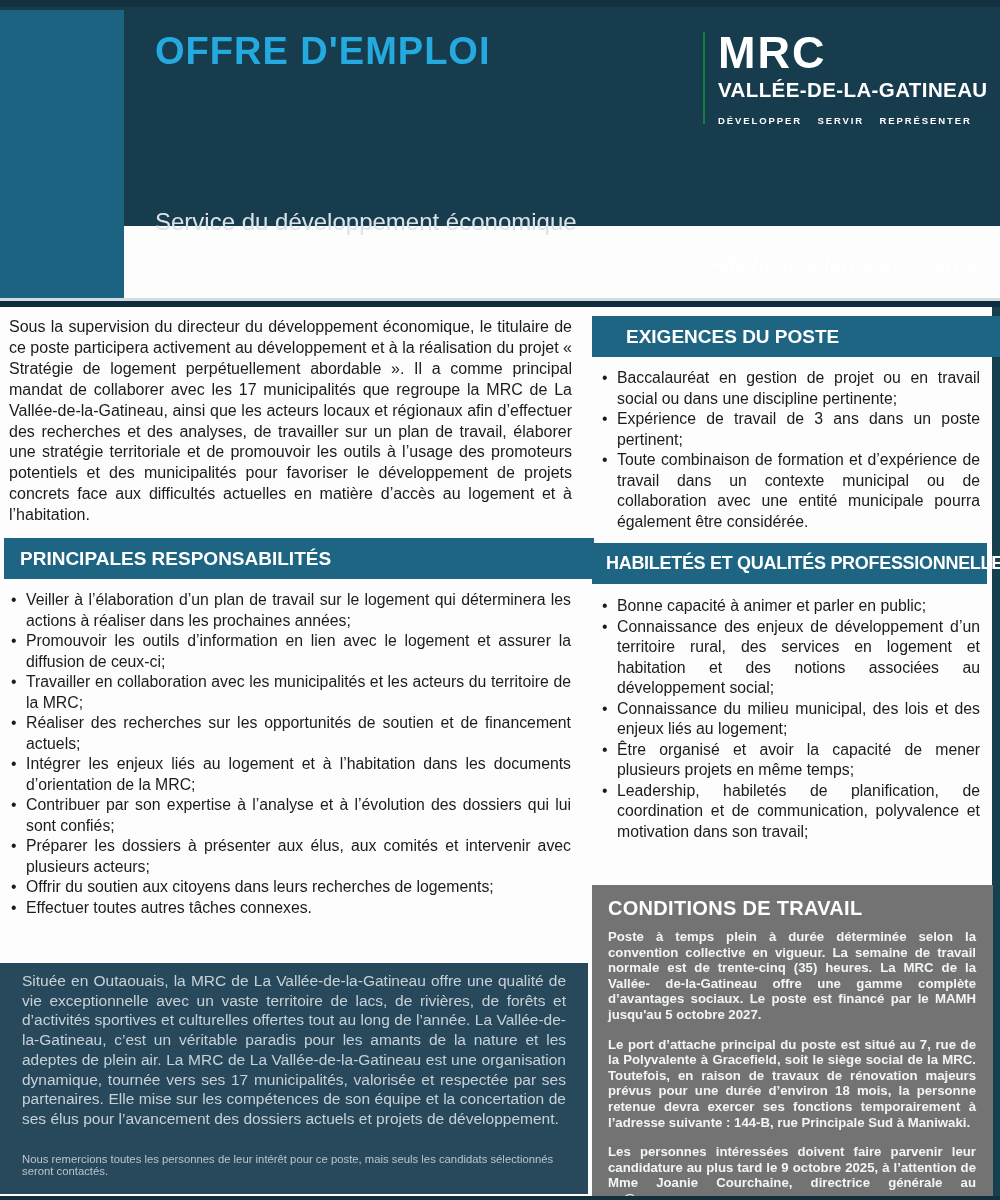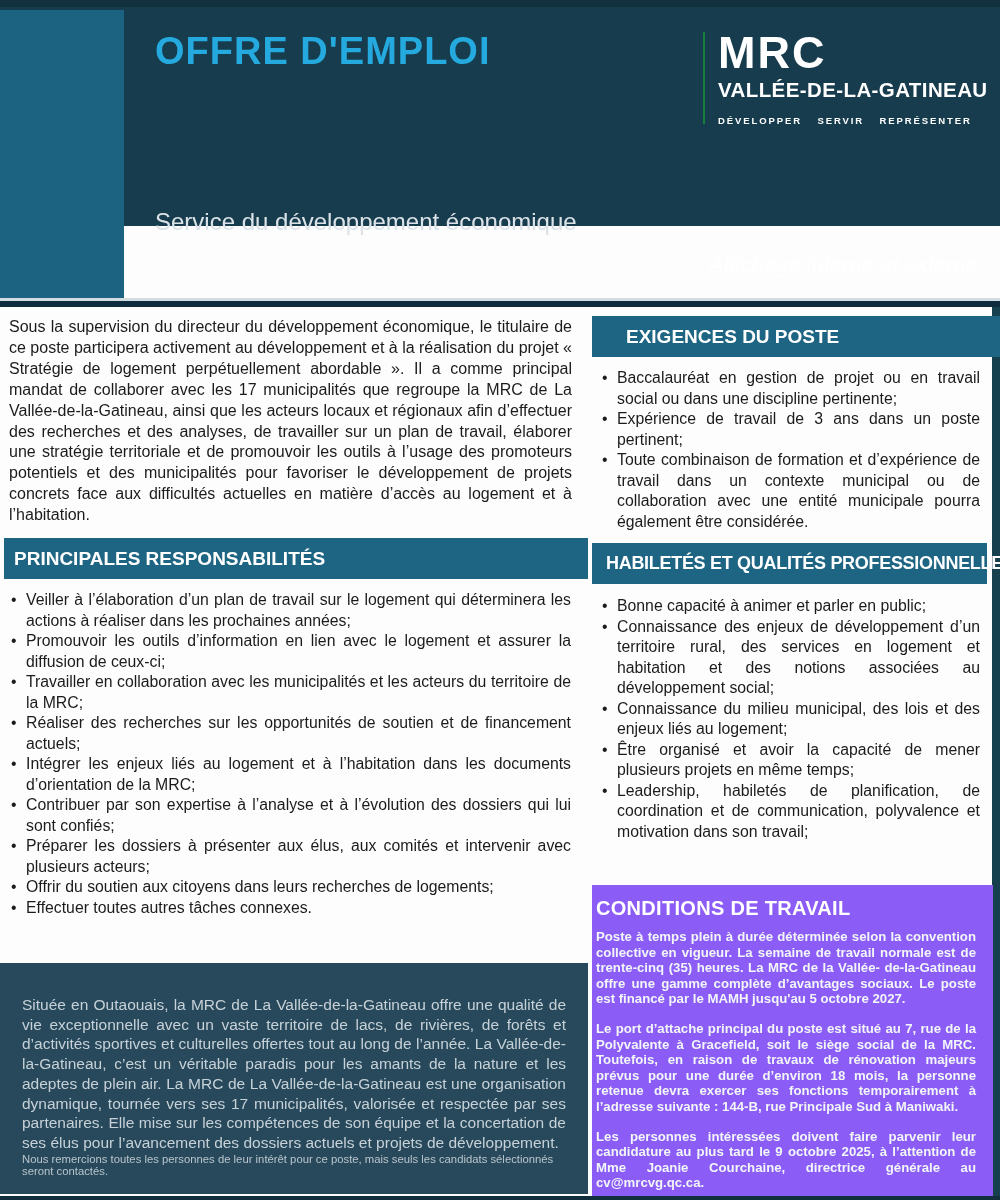--- a/index.html
+++ b/index.html
@@ -36,46 +36,46 @@
 
   
   .intro{
     position:absolute;left:9px;top:317px;width:563px;
     font-size:16px;line-height:20.9px;text-align:justify;color:#1b1b1b;
   }
   .section-bar{
     position:absolute;height:41px;background:#1d6583;color:#ffffff;
     font-weight:700;line-height:41px;white-space:nowrap;
   }
-  .bar-resp{left:4px;top:538px;width:574px;padding-left:10px;font-size:19px;}
+  .bar-resp{left:4px;top:538px;width:574px;padding-left:16px;font-size:19px;}
   .bar-exig{left:592px;top:316px;width:375px;padding-left:34px;font-size:19px;}
   .bar-hab{left:592px;top:543px;width:381px;padding-left:14px;font-size:18px;letter-spacing:-0.3px;}
 
   ul.blist{margin:0;padding:0;list-style:none;}
   ul.blist li{
     position:relative;padding-left:17px;text-align:justify;
     font-size:15.8px;line-height:20.5px;color:#1b1b1b;
   }
   ul.blist li::before{content:"\2022";position:absolute;left:2px;}
   .list-resp{position:absolute;left:9px;top:590px;width:562px;}
   .list-exig{position:absolute;left:600px;top:368px;width:380px;}
   .list-hab{position:absolute;left:600px;top:596px;width:380px;}
   .list-hab li{line-height:20.2px;}
 
   
   .about-box{
     position:absolute;left:0;top:963px;width:588px;height:231px;
-    background:#27495b;box-sizing:border-box;padding:32px 22px 0 22px;
+    background:#27495b;box-sizing:border-box;padding:8px 22px 0 22px;
   }
   .about-text{font-size:15.5px;line-height:19.7px;text-align:justify;color:#c7d1d8;}
   .footer-note{position:absolute;left:22px;bottom:17px;width:545px;font-size:11.3px;color:#b9c5cc;}
 
   .conditions-box{
     position:absolute;left:592px;top:885px;width:401px;height:315px;
-    background:#8b5cf6;box-sizing:border-box;padding:12px 17px 0 4px;
+    background:#737373;box-sizing:border-box;padding:12px 17px 0 16px;
   }
   .conditions-title{font-size:20px;font-weight:700;color:#ffffff;letter-spacing:0.3px;margin:0 0 9px 0;}
   .conditions-box p{
     margin:0 0 14px 0;font-size:13.2px;font-weight:700;line-height:15.6px;
     text-align:justify;color:#f2f6f8;
   }
 </style>
 </head>
 <body>
 

